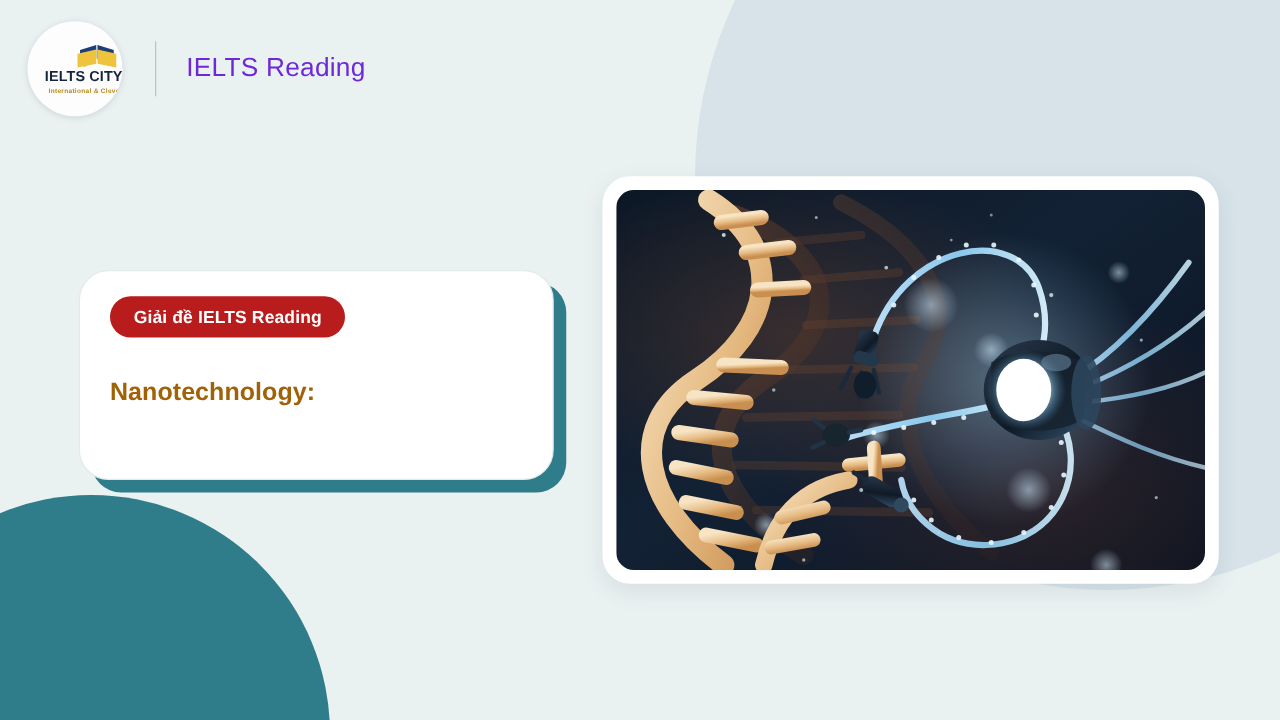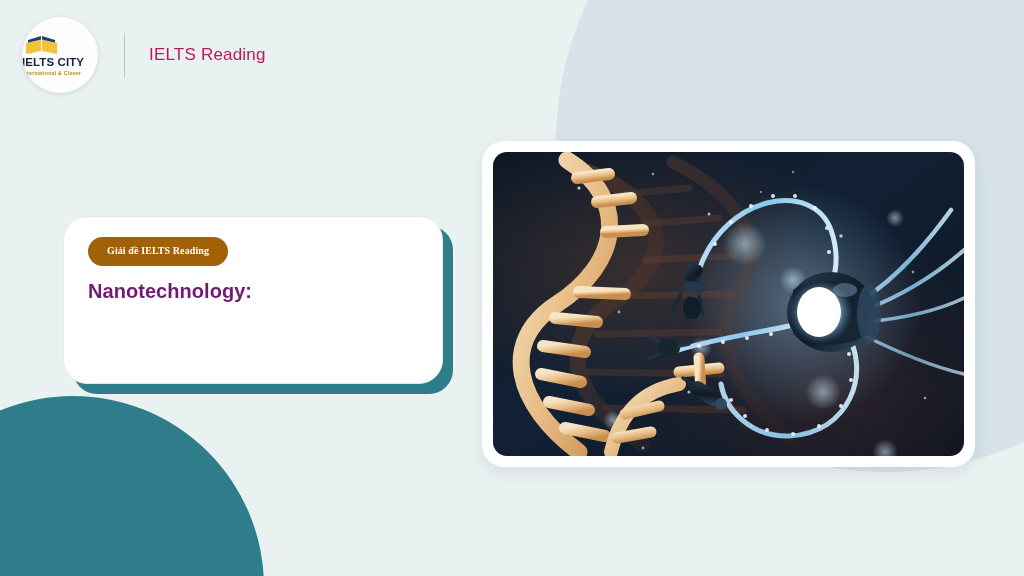--- a/index.html
+++ b/index.html
@@ -39,42 +39,42 @@
     display: flex; align-items: center;
     padding-left: 22px;
     z-index: 6;
   }
   .logo-badge {
     width: 76px; height: 76px;
     border-radius: 50%;
     background: #fdfdfd;
     box-shadow: 0 1px 5px rgba(40,70,90,.16);
     display: flex; flex-direction: column;
-    align-items: flex-start; justify-content: center;
+    align-items: flex-end; justify-content: center;
     flex: none;
     overflow: hidden;
   }
   .logo-mark { width: 40px; height: 22px; position: relative; margin-bottom: 1px; }
   .logo-name {
     font-size: 11.5px; font-weight: 700; letter-spacing: .1px;
     color: #17243d; line-height: 1; white-space: nowrap;
   }
   .logo-tag {
     font-size: 5.2px; font-weight: 600; color: #b58a1f;
     letter-spacing: .25px; margin-top: 2px; white-space: nowrap;
   }
   .header-divider {
     width: 1px; height: 44px;
     background: #b9c4c7;
     margin-left: 26px; margin-right: 24px;
     flex: none;
   }
   .header-title {
-    font-size: 17px; font-weight: 400;
-    color: #be185d; letter-spacing: .2px;
+    font-size: 21px; font-weight: 400;
+    color: #6d28d9; letter-spacing: .2px;
     white-space: nowrap;
   }
 
   
   .card-wrap {
     position: absolute;
     left: 63px; top: 216px;
     width: 380px; height: 168px;
     z-index: 5;
   }
@@ -89,33 +89,32 @@
     position: absolute;
     left: 0; top: 0;
     width: 380px; height: 168px;
     border-radius: 24px;
     background: #ffffff;
     border: 1px solid #e3eaea;
     padding: 20px 24px;
   }
   .badge {
     display: inline-block;
-    background: #a16207;
+    background: #b91c1c;
     color: #ffffff;
-    font-size: 10px; font-weight: 700;
+    font-size: 14px; font-weight: 700;
     letter-spacing: .1px;
     padding: 9px 19px 10px;
     border-radius: 20px;
     line-height: 1;
-    font-family: Liberation Serif, serif;
   }
   .card-title {
-    margin-top: 11px;
+    margin-top: 30px;
     font-size: 20px; font-weight: 700;
-    color: #701a75;
+    color: #a16207;
     line-height: 1.45;
     letter-spacing: .05px;
   }
   .card-title span { display: block; }
 
   
   .photo-frame {
     position: absolute;
     left: 482px; top: 141px;
     width: 493px; height: 326px;

